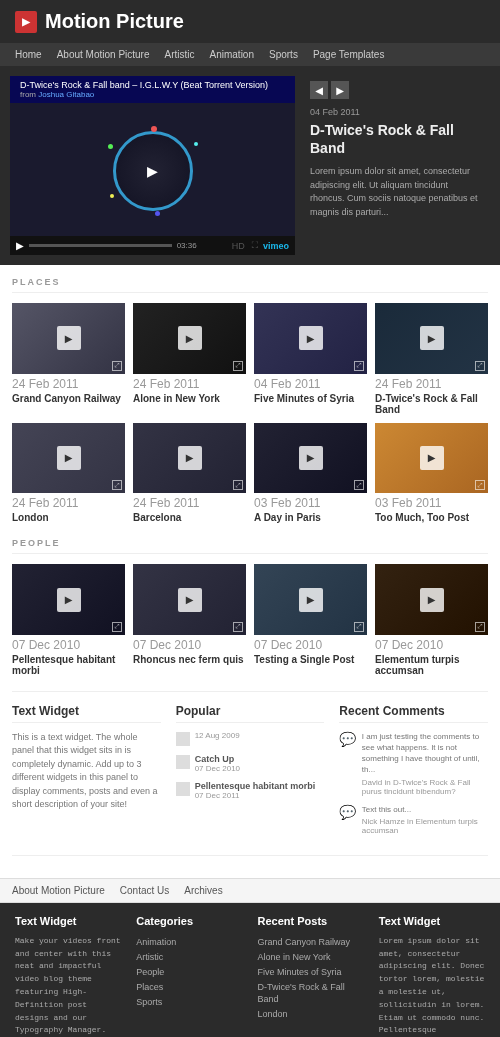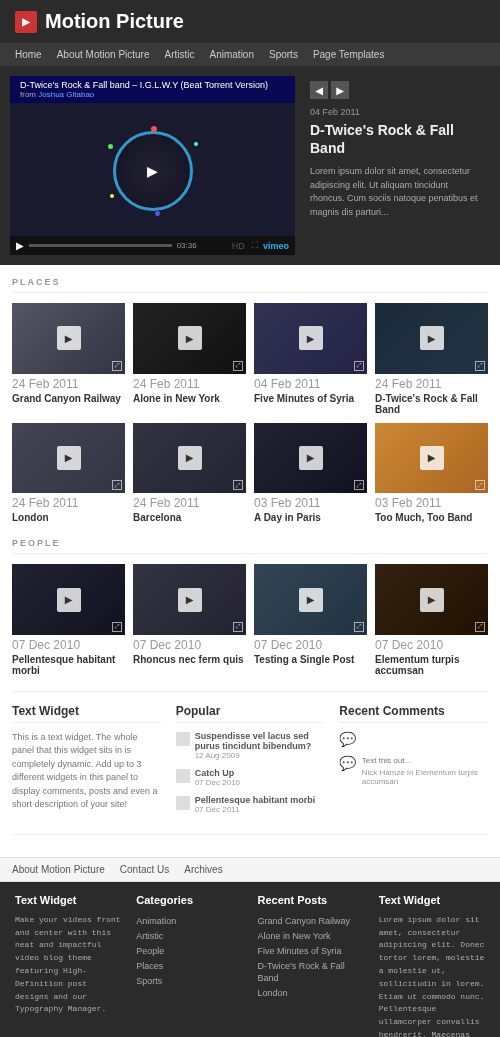--- a/index.html
+++ b/index.html
@@ -208,21 +208,21 @@
         </div>
         <div class="video-meta">03 Feb 2011</div>
         <div class="video-name">A Day in Paris</div>
       </div>
       <div class="video-item">
         <div class="video-thumb thumb-bg-places8">
           <div class="play-overlay"></div>
           <div class="expand-icon">⤢</div>
         </div>
         <div class="video-meta">03 Feb 2011</div>
-        <div class="video-name">Too Much, Too Band</div>
+        <div class="video-name">Too Much, Too Post</div>
       </div>
     </div>
   </div>
 
   <div class="section">
     <div class="section-label">PEOPLE</div>
     <div class="video-grid">
       <div class="video-item">
         <div class="video-thumb thumb-bg-people1">
           <div class="play-overlay"></div>
@@ -263,21 +263,20 @@
     <div class="widget">
       <div class="widget-title">Text Widget</div>
       <div class="widget-text">This is a text widget. The whole panel that this widget sits in is completely dynamic. Add up to 3 different widgets in this panel to display comments, posts and even a short description of your site!</div>
     </div>
 
     <div class="widget">
       <div class="widget-title">Popular</div>
       <div class="popular-item">
         <div class="popular-icon"></div>
         <div>
-          <div class="popular-item-title">Suspendisse vel lacus sed purus tincidunt bibendum?</div>
           <div class="popular-item-date">12 Aug 2009</div>
         </div>
       </div>
       <div class="popular-item">
         <div class="popular-icon"></div>
         <div>
           <div class="popular-item-title">Catch Up</div>
           <div class="popular-item-date">07 Dec 2010</div>
         </div>
       </div>
@@ -287,20 +286,24 @@
           <div class="popular-item-title">Pellentesque habitant morbi</div>
           <div class="popular-item-date">07 Dec 2011</div>
         </div>
       </div>
     </div>
 
     <div class="widget">
       <div class="widget-title">Recent Comments</div>
       <div class="comment-item">
         <div class="comment-bubble">💬</div>
+        <div>
+          <div class="comment-text">I am just testing the comments to see what happens. It is not something I have thought of until, th...</div>
+          <div class="comment-author">David in D-Twice's Rock &amp; Fall purus tincidunt bibendum?</div>
+        </div>
       </div>
       <div class="comment-item">
         <div class="comment-bubble">💬</div>
         <div>
           <div class="comment-text">Text this out...</div>
           <div class="comment-author">Nick Hamze in Elementum turpis accumsan</div>
         </div>
       </div>
     </div>
   </div>

